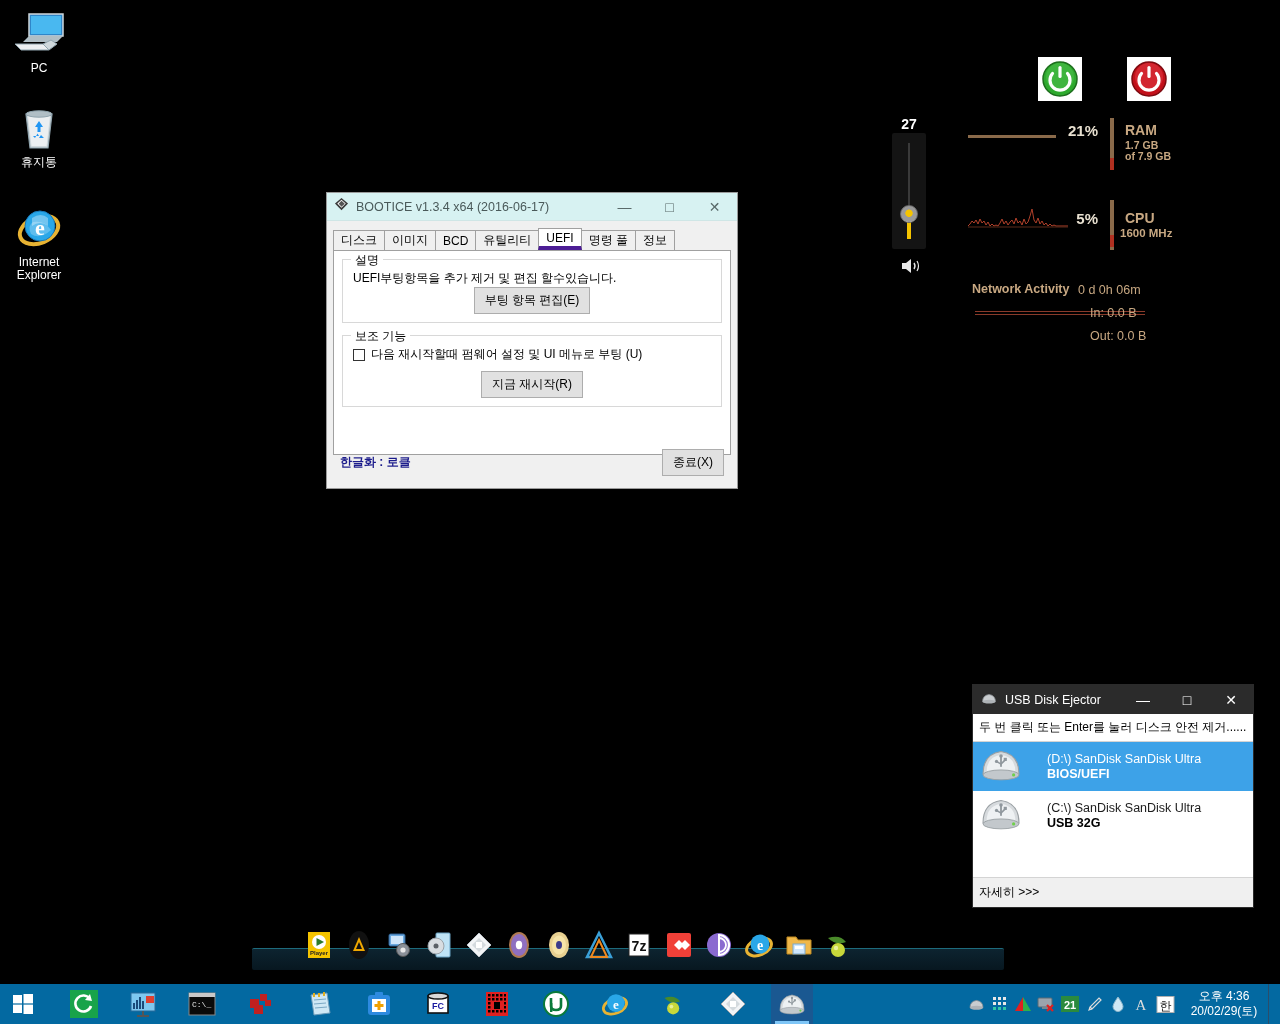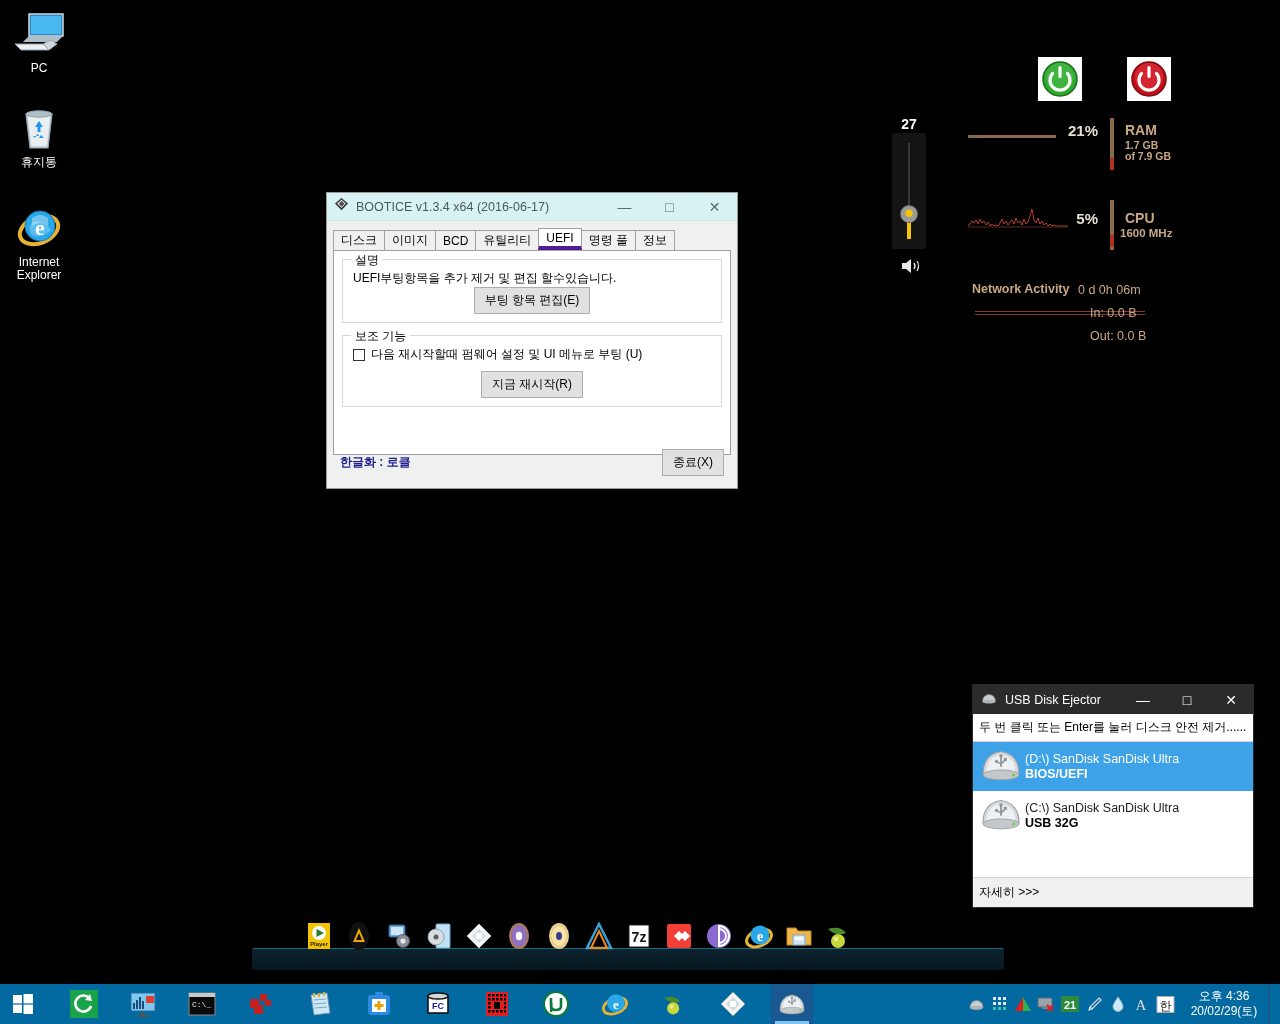--- a/index.html
+++ b/index.html
@@ -176,41 +176,41 @@
     height: 28px; display:flex; align-items:center;
     padding: 0 6px; font-size:12px; color:#000;
     border-bottom: 1px solid #d4d4d4;
     white-space: nowrap; overflow: hidden;
   }
   #ejector .list { height: 135px; background:#fff; }
   #ejector .ditem {
     height: 49px; display:flex; align-items:center; padding-left:6px;
   }
   #ejector .ditem.sel { background:#3da2e8; }
-  #ejector .ditem .dtext { margin-left: 2px; line-height: 15px; }
+  #ejector .ditem .dtext { margin-left: 24px; line-height: 15px; }
   #ejector .ditem .l1 { font-size:12.5px; color:#1c1c1c; }
   #ejector .ditem .l2 { font-size:12.5px; color:#000; font-weight:bold; }
   #ejector .ditem.sel .l1 { color:#ffffff; }
   #ejector .ditem.sel .l2 { color:#ffffff; }
   #ejector .efooter {
     position:absolute; left:0; right:0; bottom:0; height:30px;
     background:#f0f0f0; border-top:1px solid #d4d4d4;
     display:flex; align-items:center; padding-left:6px;
     font-size:12px; color:#000;
   }
 
   
   #dock { position:absolute; left:252px; top:925px; width:752px; height:45px; }
   #dock .shelf {
     position:absolute; left:0; bottom:0; width:752px; height:22px;
     background: linear-gradient(#0d2430, #071720);
     border-top:1px solid #1d6b7d; border-radius: 2px;
   }
   #dock .icons {
-    position:absolute; left:52px; bottom:19px;
+    position:absolute; left:52px; bottom:10px;
     display:flex; gap:10px; align-items:flex-end;
   }
   #dock .dicon { width:30px; height:30px; }
 
   
   #taskbar {
     position:absolute; left:0; bottom:0; width:1280px; height:40px;
     background:#0369a1;
     display:flex; align-items:center;gap:17px;
   }

